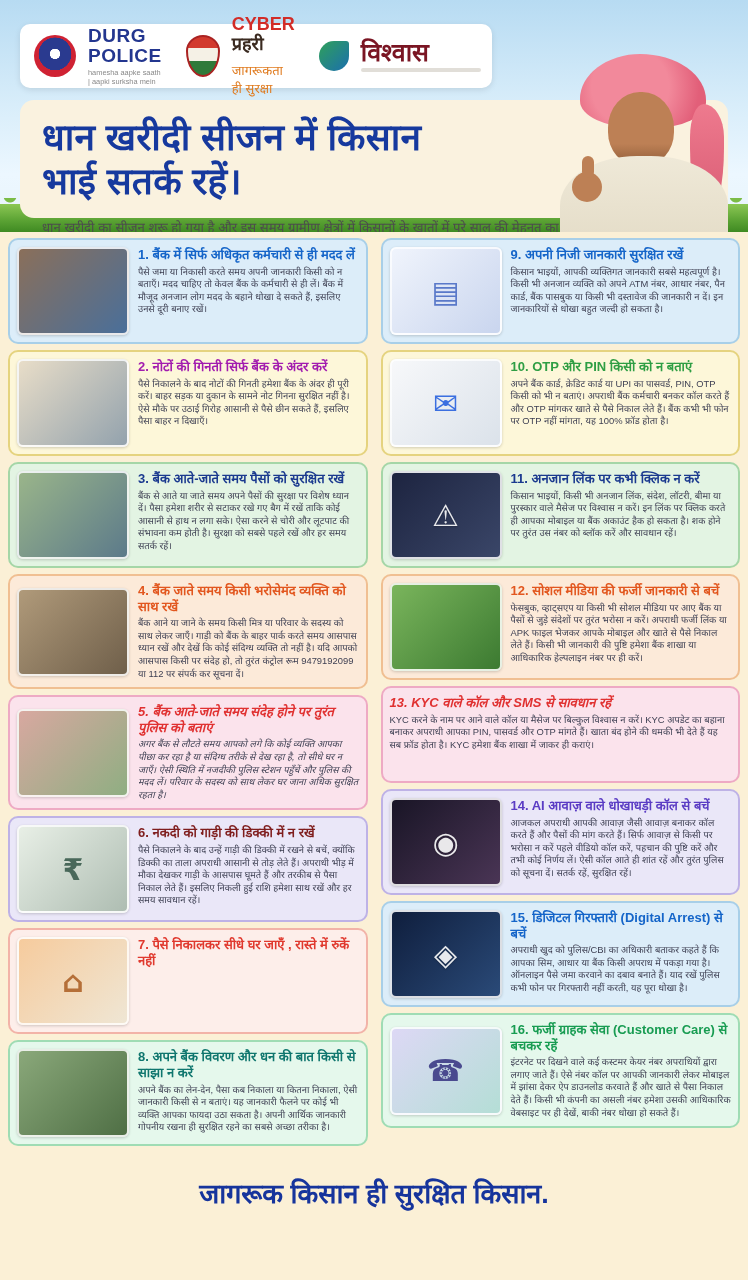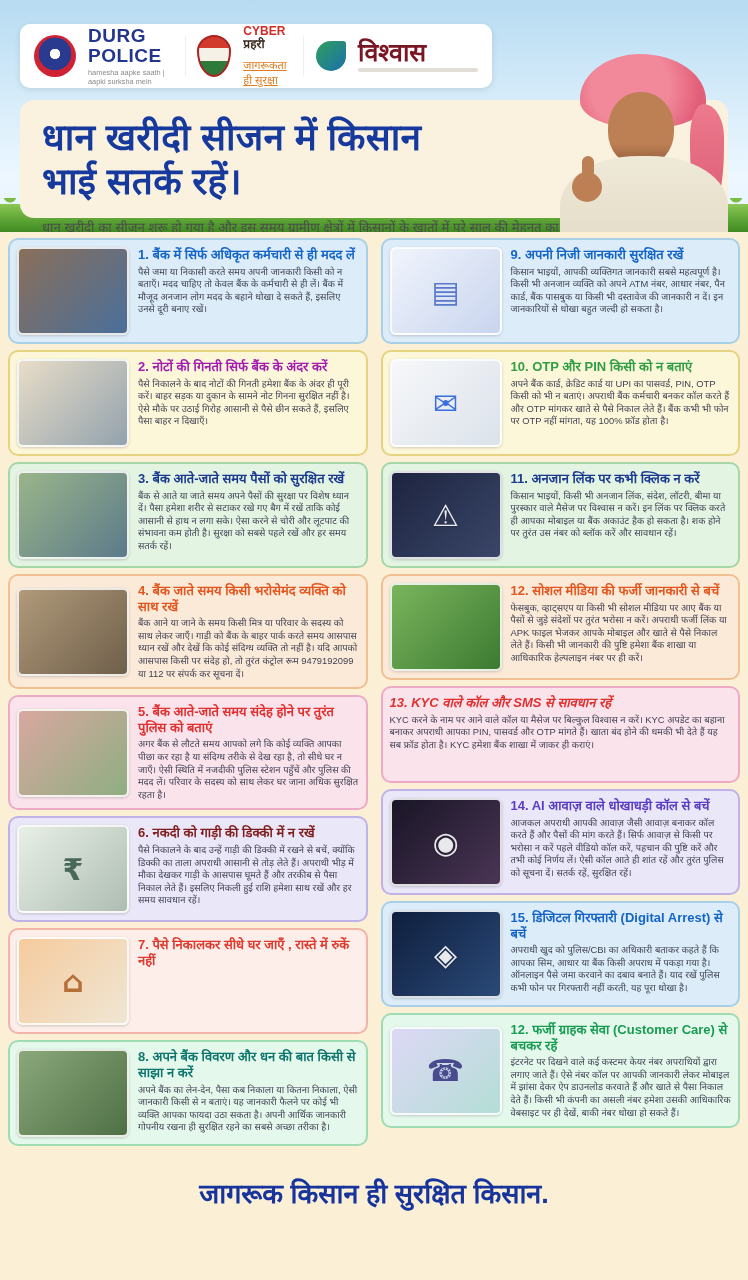--- a/index.html
+++ b/index.html
@@ -9,24 +9,24 @@
   
   .hero{position:relative;height:232px;background:linear-gradient(180deg,#b7dbf2 0%,#d8edfa 45%,#ecf7ff 75%,#e8f4fb 100%);overflow:hidden;}
   .grass{position:absolute;left:0;right:0;bottom:0;height:28px;background:linear-gradient(180deg,#8cc754 0%,#5aa233 60%,#3f8a22 100%);z-index:0;}
   .grass:before{content:"";position:absolute;top:-6px;left:0;right:0;height:10px;background:radial-gradient(circle at 10px -2px,#7bbc47 6px,transparent 7px);background-size:22px 10px;background-repeat:repeat-x;}
   .logo-bar{position:absolute;left:20px;top:24px;width:472px;height:64px;background:#ffffff;border-radius:10px;box-shadow:0 2px 6px rgba(0,0,0,.10);display:flex;align-items:center;gap:12px;padding:0 14px;box-sizing:border-box;z-index:3;}
   .emblem-durg{width:42px;height:42px;border-radius:50%;background:radial-gradient(circle at 50% 45%, #ffffff 0 16%, #2a3a8f 17% 52%, #cf2233 53% 100%);flex:0 0 auto;}
   .durg-text .l1{font-size:19px;font-weight:bold;color:#23368f;letter-spacing:.5px;line-height:1.05;}
   .durg-text .l2{font-size:7.4px;color:#8a8a8a;margin-top:2px;}
   .logo-sep{width:1px;height:40px;background:#eee;}
   .emblem-cg{width:30px;height:38px;background:linear-gradient(180deg,#d23a2e 0 30%,#f5f1e6 30% 62%,#2f7a3a 62% 100%);border-radius:50% 50% 50% 50%/38% 38% 62% 62%;border:2px solid #a22;flex:0 0 auto;}
-  .cyber-text .l1{font-size:12px;font-weight:bold;line-height:1.1;}
+  .cyber-text .l1{font-size:18px;font-weight:bold;line-height:1.1;}
   .cyber-text .l1 .red{color:#d22c27;}
   .cyber-text .l1 .dark{color:#3a2a20;}
-  .cyber-text .l2{font-size:11px;color:#e07b1f;margin-top:6px;text-decoration:underline;}
+  .cyber-text .l2{font-size:13px;color:#e07b1f;margin-top:6px;}
   .emblem-vishwas{width:30px;height:30px;border-radius:50% 10% 50% 50%;background:linear-gradient(135deg,#2fa05a,#1b6fae);flex:0 0 auto;}
   .vishwas-text .l1{font-size:25px;font-weight:bold;color:#7a1523;line-height:1;}
   .vishwas-text .tagline-line{margin-top:3px;height:4px;width:120px;background:#c9c2b8;border-radius:2px;opacity:.55;}
   .hero-panel{position:absolute;left:20px;right:20px;top:100px;bottom:14px;background:#faf2df;border-radius:14px;z-index:1;padding:16px 22px;box-sizing:border-box;}
   .hero-title{font-size:37px;line-height:1.2;font-weight:800;color:#16399e;letter-spacing:.2px;}
   .hero-intro{margin-top:13px;width:528px;font-size:13.2px;line-height:1.52;color:#4c4c4c;}
   
   .farmer{position:absolute;right:6px;top:52px;width:196px;height:250px;z-index:2;}
   .farmer .turban{position:absolute;left:34px;top:2px;width:126px;height:74px;background:radial-gradient(circle at 40% 45%,#f2899b 0 45%,#e25f79 80%);border-radius:55% 60% 48% 52%/70% 72% 40% 42%;}
   .farmer .turban-tail{position:absolute;right:18px;top:52px;width:34px;height:110px;background:linear-gradient(180deg,#ee7a8e,#d95c74);border-radius:40% 60% 45% 55%/30% 30% 60% 60%;}
@@ -154,21 +154,21 @@
     <div class="card" style="background: rgb(252, 234, 217); border-color: rgb(240, 191, 146);">
       <div class="thumb t4">
             <span class="g"></span>
           </div>
       <div class="card-text">
         <div class="card-title" style="color: rgb(226, 87, 31);">4. बैंक जाते समय किसी भरोसेमंद व्यक्ति को साथ रखें</div>
         <div class="card-body">बैंक आने या जाने के समय किसी मित्र या परिवार के सदस्य को साथ लेकर जाएँ। गाड़ी को बैंक के बाहर पार्क करते समय आसपास ध्यान रखें और देखें कि कोई संदिग्ध व्यक्ति तो नहीं है। यदि आपको आसपास किसी पर संदेह हो, तो तुरंत कंट्रोल रूम 9479192099 या 112 पर संपर्क कर सूचना दें।</div>
       </div>
     </div>
 
-    <div class="card" style="background: rgb(251, 227, 236); border-color: rgb(238, 170, 196);">
+    <div class="card" style="background: rgb(251, 227, 236); border-color: rgb(238, 170, 196); font-style: italic;">
       <div class="thumb t5">
             <span class="g"></span>
           </div>
       <div class="card-text">
         <div class="card-title" style="color: rgb(224, 49, 49);">5. बैंक आते-जाते समय संदेह होने पर तुरंत पुलिस को बताएं</div>
         <div class="card-body">अगर बैंक से लौटते समय आपको लगे कि कोई व्यक्ति आपका पीछा कर रहा है या संदिग्ध तरीके से देख रहा है, तो सीधे घर न जाएँ। ऐसी स्थिति में नजदीकी पुलिस स्टेशन पहुँचें और पुलिस की मदद लें। परिवार के सदस्य को साथ लेकर घर जाना अधिक सुरक्षित रहता है।</div>
       </div>
     </div>
 
     <div class="card" style="background: rgb(234, 231, 248); border-color: rgb(190, 178, 230);">
@@ -266,21 +266,21 @@
         <div class="card-title" style="color: rgb(21, 101, 201);">15. डिजिटल गिरफ्तारी (Digital Arrest) से बचें</div>
         <div class="card-body">अपराधी खुद को पुलिस/CBI का अधिकारी बताकर कहते हैं कि आपका सिम, आधार या बैंक किसी अपराध में पकड़ा गया है। ऑनलाइन पैसे जमा करवाने का दबाव बनाते हैं। याद रखें  पुलिस कभी फोन पर गिरफ्तारी नहीं करती, यह पूरा धोखा है।</div>
       </div>
     </div>
 
     <div class="card" style="background: rgb(229, 248, 236); border-color: rgb(159, 220, 180);">
       <div class="thumb t16">
             <span class="g">☎</span>
           </div>
       <div class="card-text">
-        <div class="card-title" style="color: rgb(24, 156, 82);">12. फर्जी ग्राहक सेवा (Customer Care) से बचकर रहें</div>
+        <div class="card-title" style="color: rgb(24, 156, 82);">16. फर्जी ग्राहक सेवा (Customer Care) से बचकर रहें</div>
         <div class="card-body">इंटरनेट पर दिखने वाले कई कस्टमर केयर नंबर अपराधियों द्वारा लगाए जाते हैं। ऐसे नंबर कॉल पर आपकी जानकारी लेकर मोबाइल में झांसा देकर ऐप डाउनलोड करवाते हैं और खाते से पैसा निकाल देते हैं। किसी भी कंपनी का असली नंबर हमेशा उसकी आधिकारिक वेबसाइट पर ही देखें, बाकी नंबर धोखा हो सकते हैं।</div>
       </div>
     </div>
   </div>
   </div>
 
   <div class="slogan">जागरूक किसान ही सुरक्षित किसान.</div>
 
 </div>
 

